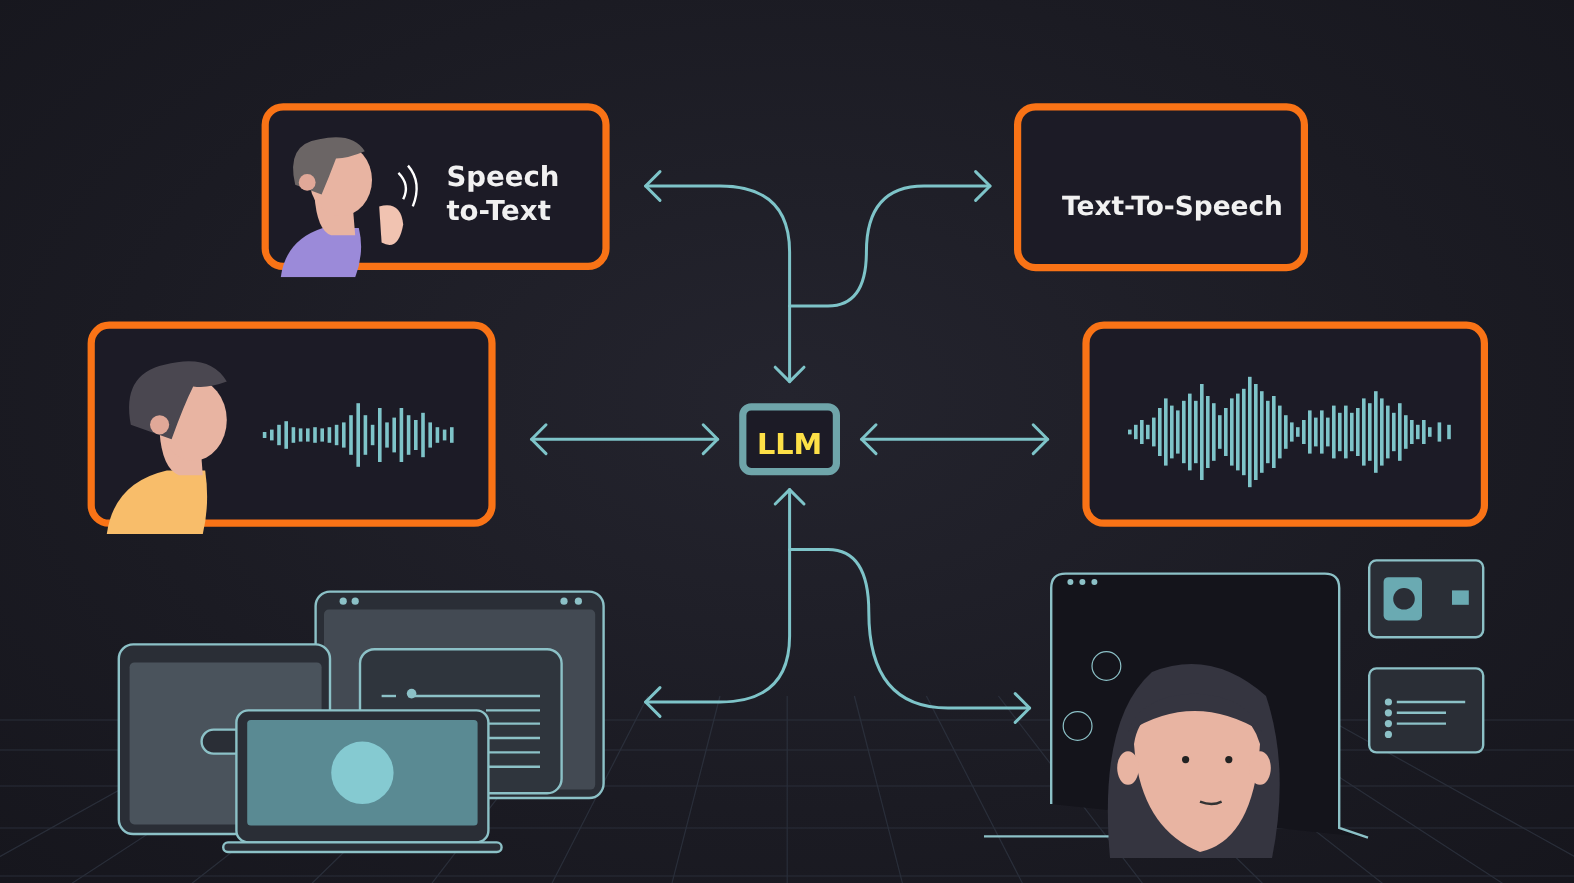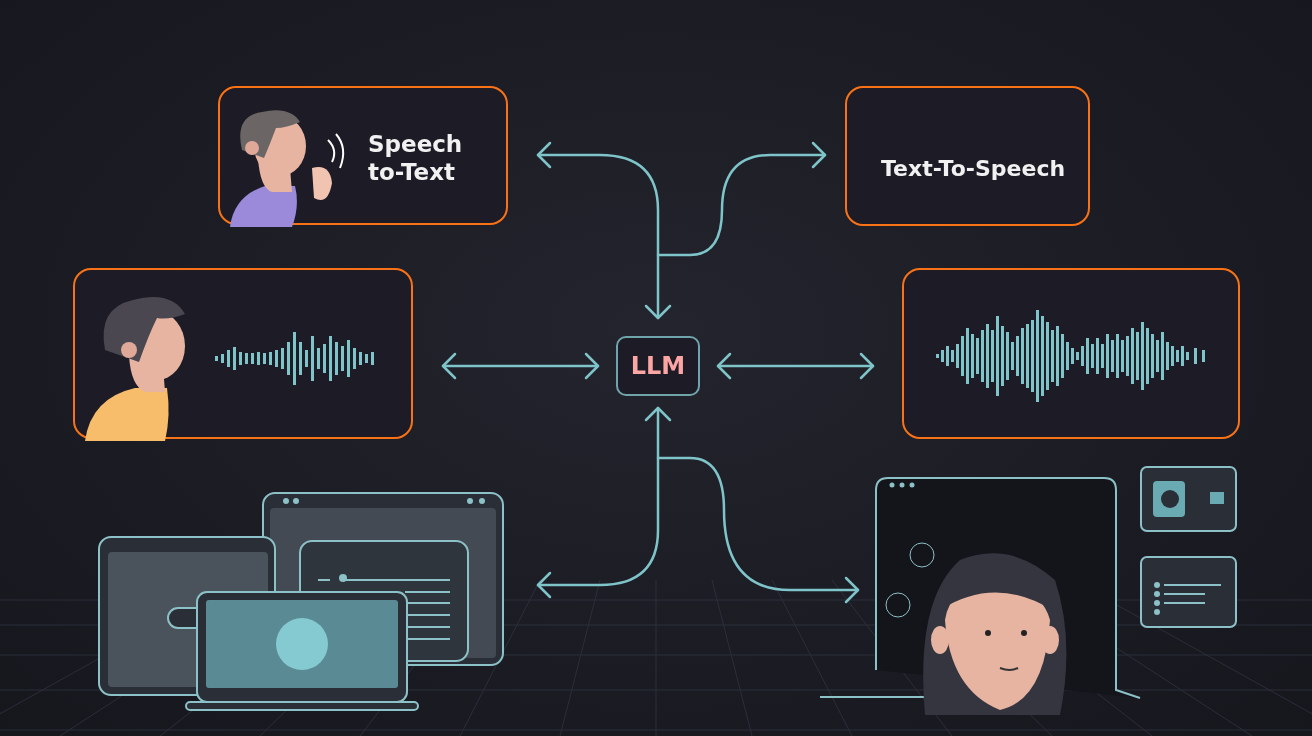--- a/index.html
+++ b/index.html
@@ -1,18 +1,18 @@
 <!DOCTYPE html>
 <html><head>
 <meta charset="utf-8">
 <style>
   html,body{margin:0;padding:0;}
   body{width:1312px;height:736px;overflow:hidden;background:#1c1c24;font-family:"DejaVu Sans",sans-serif;position:relative;}
   .bg{position:absolute;inset:0;background:radial-gradient(ellipse at 50% 45%,#24242e 0%,#1b1b23 60%,#16161d 100%);}
-  .card{position:absolute;border:2px solid #f97316;border-radius:18px;background:#1c1b26;box-sizing:border-box;}
+  .card{position:absolute;border:6px solid #f97316;border-radius:18px;background:#1c1b26;box-sizing:border-box;}
   .label{position:absolute;color:#f1f1f1;font-weight:bold;}
   svg{position:absolute;left:0;top:0;}
 </style>
 </head>
 <body>
 
 <div class="bg"></div>
 
 <svg width="1312" height="736">
   <g stroke="#2e3440" stroke-width="1" opacity="0.8">
@@ -60,21 +60,21 @@
 
     <path d="M658 408 L658 530 Q658 585 600 585 L538 585"></path>
     <path d="M646 420 L658 408 L670 420"></path>
     <path d="M550 573 L538 585 L550 597"></path>
     <path d="M658 458 L690 458 Q724 458 724 510 Q724 590 790 590 L858 590"></path>
     <path d="M846 578 L858 590 L846 602"></path>
   </g>
 </svg>
 
 <div class="card" style="left:616px;top:336px;width:84px;height:60px;border-radius:10px;border-color:#6fa5aa;">
-  <span style="position:absolute;left:0;right:0;top:14px;text-align:center;color:#fca5a5;font-size:24px;font-weight:bold;">LLM</span>
+  <span style="position:absolute;left:0;right:0;top:14px;text-align:center;color:#fde047;font-size:24px;font-weight:bold;">LLM</span>
 </div>
 
 <div class="card" style="left:218px;top:86px;width:290px;height:139px;">
   <svg width="140" height="139">
     <path d="M10 139 Q14 108 45 98 L75 98 Q80 118 72 139 Z" fill="#9b8ad9"></path>
     <path d="M38 70 Q40 100 52 104 L72 104 L70 80 Z" fill="#e8b4a2"></path>
     <ellipse cx="60" cy="58" rx="26" ry="30" fill="#e8b4a2"></ellipse>
     <path d="M22 62 Q14 28 42 24 Q70 18 80 34 Q66 40 56 40 Q50 56 44 70 Z" fill="#6b6565"></path>
     <circle cx="32" cy="60" r="7" fill="#e0a898"></circle>
     <path d="M92 80 Q110 75 112 95 Q108 118 94 110 Z" fill="#f1c3b1"></path>

